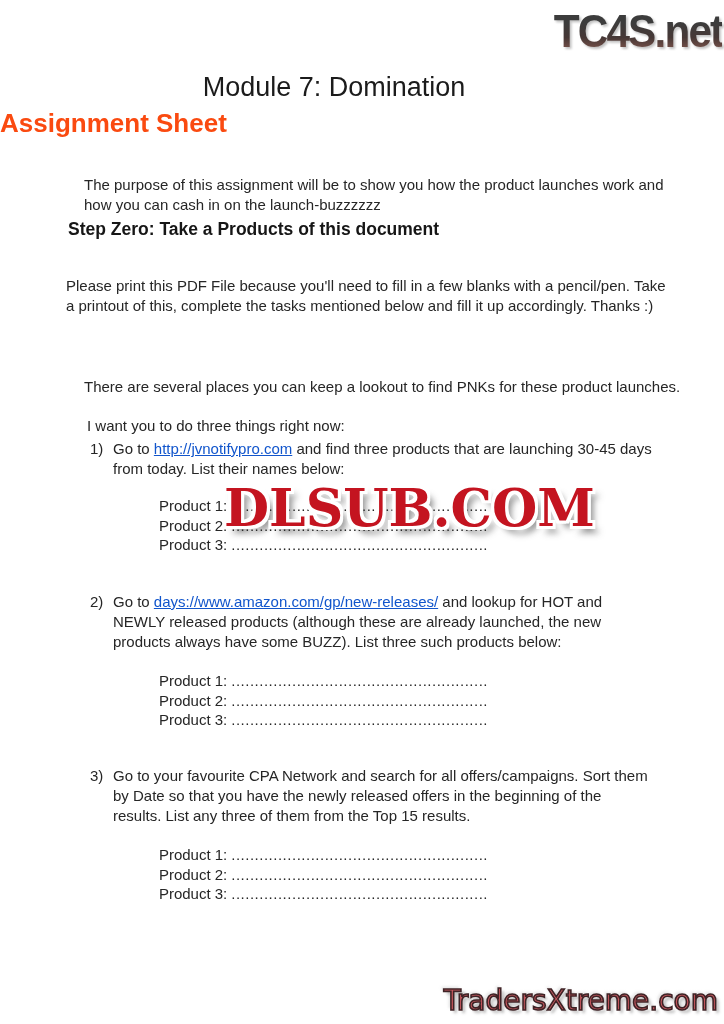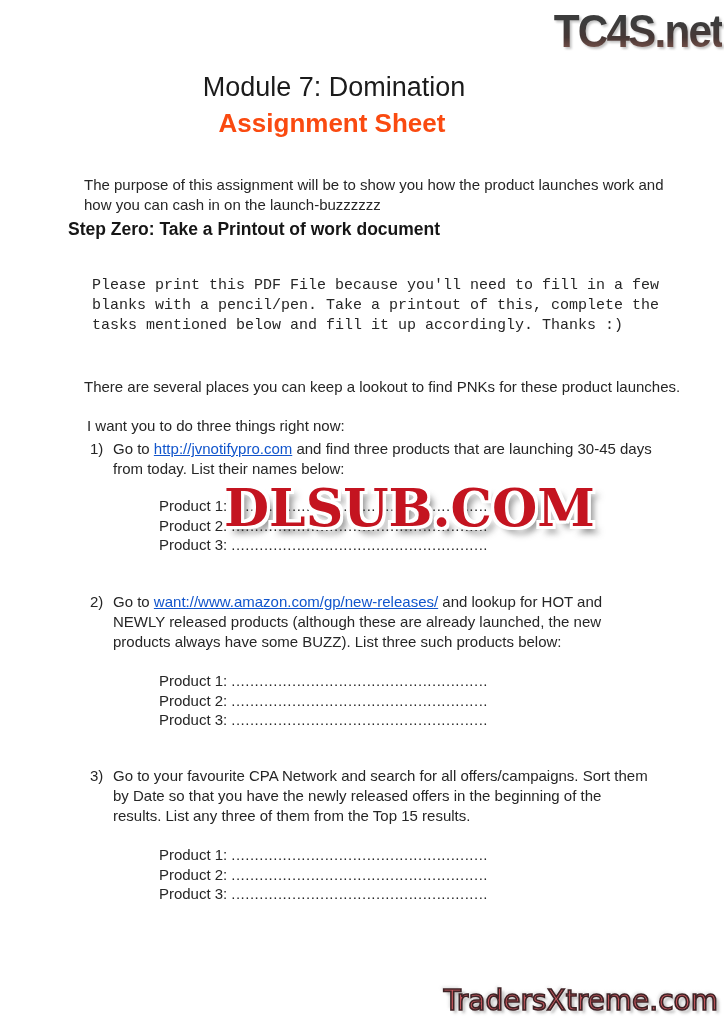--- a/index.html
+++ b/index.html
@@ -17,27 +17,27 @@
     filter:drop-shadow(2px 2px 1px rgba(120,120,120,0.45));
     transform:scaleX(0.92);transform-origin:right;
   }
 
   .title{
     position:absolute;top:72px;left:0;width:668px;margin:0;
     text-align:center;font-size:27px;font-weight:normal;color:#1b1b1b;
   }
   .subtitle{
     position:absolute;top:108px;left:0;width:664px;margin:0;
-    text-align:center;font-size:26px;font-weight:bold;color:var(--accent,#fa4a10);
+    font-size:26px;font-weight:bold;color:var(--accent,#fa4a10);
   }
 
   .body{font-size:15px;line-height:20px;color:#262626;}
   p.body{margin:16px;position:absolute;}
   .intro{top:159px;left:68px;width:600px;}
-  .step0-body{top:260px;left:76px;width:612px;font-family:Liberation Mono, monospace;}
+  .step0-body{top:260px;left:50px;width:612px;}
   .step1-body{top:361px;left:68px;width:612px;}
   .want-line{top:400px;left:71px;width:600px;}
 
   .heading{
     position:absolute;margin:0;left:68px;
     font-size:17.5px;font-weight:bold;color:#161616;
   }
   .step0-h{top:219px;}
   .step1-h{top:320px;}
 
@@ -84,42 +84,42 @@
 
 <div class="page">
 
   <div class="logo-top">TC4S.net</div>
 
   <h1 class="title">Module 7: Domination</h1>
   <h2 class="subtitle">Assignment Sheet</h2>
 
   <p class="body intro">The purpose of this assignment will be to show you how the product launches work and how you can cash in on the launch-buzzzzzz</p>
 
-  <h3 class="heading step0-h">Step Zero: Take a Printout of work document</h3>
+  <h3 class="heading step0-h">Step Zero: Take a Products of this document</h3>
   <p class="body step0-body">Please print this PDF File because you'll need to fill in a few blanks with a pencil/pen. Take a printout of this, complete the tasks mentioned below and fill it up accordingly. Thanks :)</p>
 
   <p class="body want-line">I want you to do three things right now:</p>
   <p class="body step1-body">There are several places you can keep a lookout to find PNKs for these product launches.</p>
 
   <div class="task task1 body">
     <span class="tnum">1)</span>
     <span class="ttxt"><span>Go to </span><a class="doc-link" href="#">http://jvnotifypro.com</a><span> and find three products that are launching 30-45 days from today. List their names below:</span></span>
   </div>
 
   <div class="pgroup pg1">
     <div class="pline"><span>Product 1:</span><span class="dots">.......................................................</span></div>
     <div class="pline"><span>Product 2:</span><span class="dots">.......................................................</span></div>
     <div class="pline"><span>Product 3:</span><span class="dots">.......................................................</span></div>
   </div>
 
   <div class="wm-center">DLSUB.COM</div>
 
   <div class="task task2 body">
     <span class="tnum">2)</span>
-    <span class="ttxt"><span>Go to </span><a class="doc-link" href="#">want://www.amazon.com/gp/new-releases/</a><span> and lookup for HOT and NEWLY released products (although these are already launched, the new products always have some BUZZ). List three such products below:</span></span>
+    <span class="ttxt"><span>Go to </span><a class="doc-link" href="#">days://www.amazon.com/gp/new-releases/</a><span> and lookup for HOT and NEWLY released products (although these are already launched, the new products always have some BUZZ). List three such products below:</span></span>
   </div>
 
   <div class="pgroup pg2">
     <div class="pline"><span>Product 1:</span><span class="dots">.......................................................</span></div>
     <div class="pline"><span>Product 2:</span><span class="dots">.......................................................</span></div>
     <div class="pline"><span>Product 3:</span><span class="dots">.......................................................</span></div>
   </div>
 
   <div class="task task3 body">
     <span class="tnum">3)</span>

